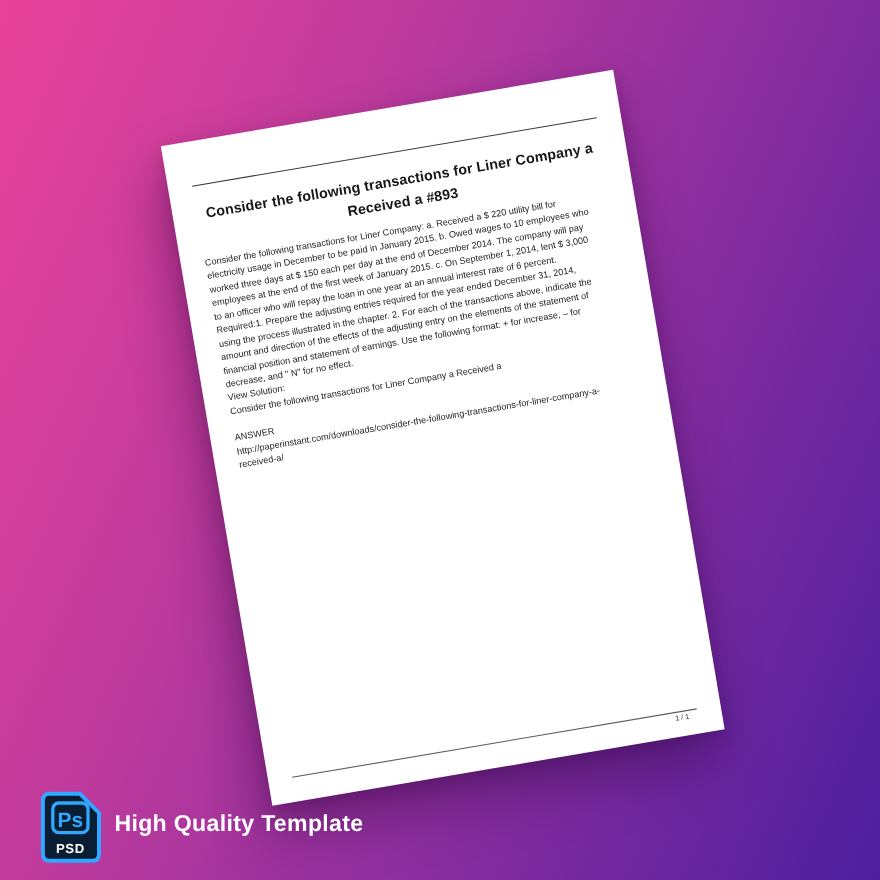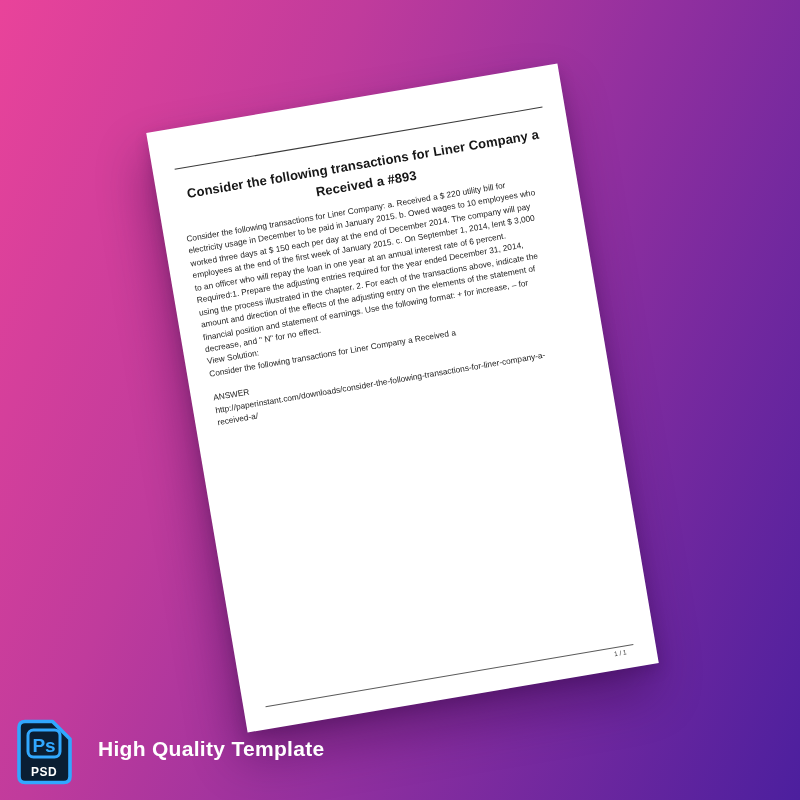--- a/index.html
+++ b/index.html
@@ -66,27 +66,27 @@
   .page-num {
     text-align: right;
     font-size: 6.5px;
     color: #333333;
     margin-top: 2px;
     padding-right: 8px;
   }
   
   .branding {
     position: absolute;
-    left: 16px; top: 719px;
+    left: 36px; top: 719px;
     display: flex;
     align-items: flex-start;
   }
   .psd-icon { width: 57px; height: 66px; display: block; }
   .brand-text {
-    margin-left: 25px;
+    margin-left: 11px;
     margin-top: 17px;
     color: #ffffff;
     font-weight: bold;
     font-size: 21px;
     line-height: 1.28;
     letter-spacing: 0.3px;
   }
 </style>
 </head>
 <body>

